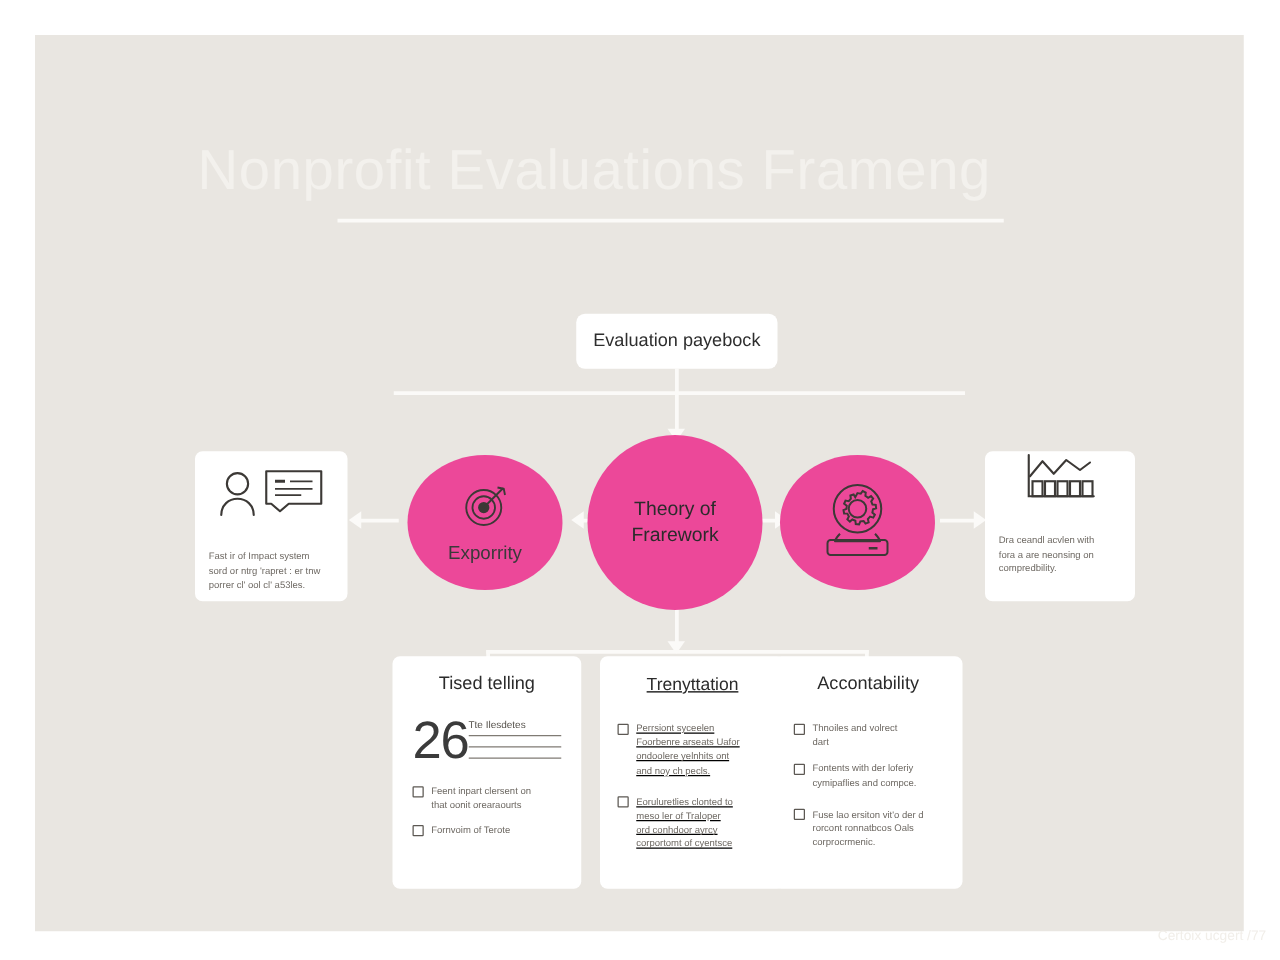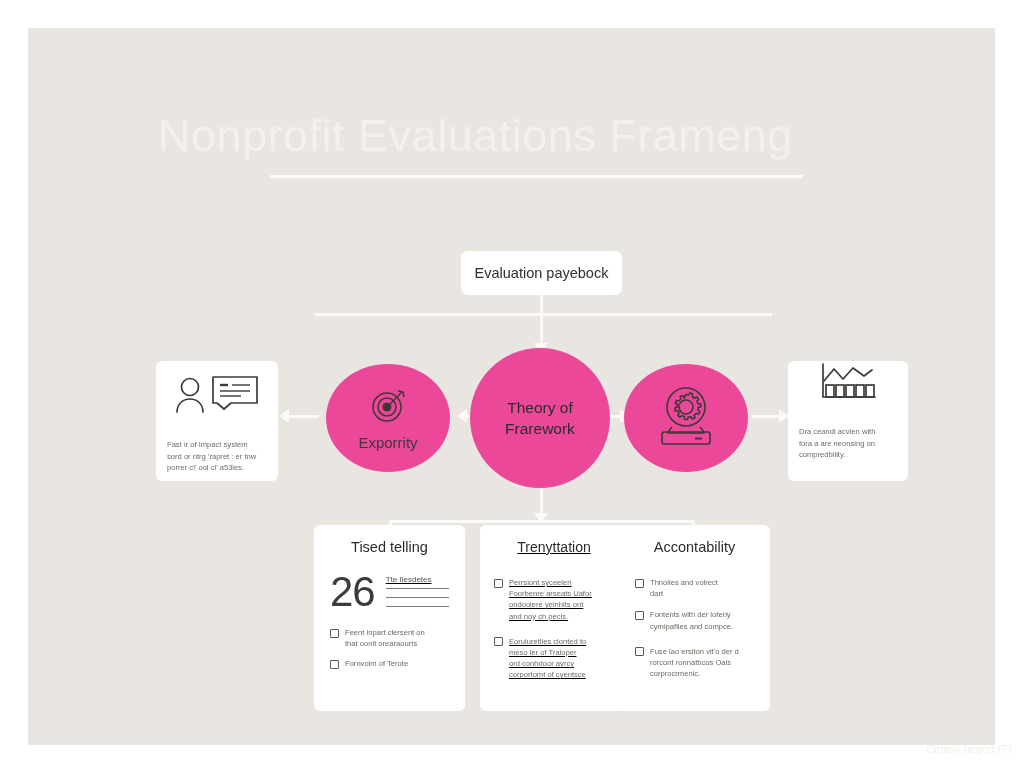--- a/index.html
+++ b/index.html
@@ -235,24 +235,23 @@
     margin-top: 16px;
   }
   .stat-number {
     font-size: 42px;
     font-weight: 300;
     color: #3b3b3b;
     line-height: 42px;
     letter-spacing: -1px;
   }
   .stat-right {
-    margin-left: 11px;
+    margin-left: 0;
     padding-top: 4px;
     flex: 1;
-    text-decoration: underline;
   }
   .stat-caption {
     font-size: 8px;
     color: #57534d;
     margin-bottom: 4px;
     white-space: nowrap;
   }
   .stat-rule { height: 1px; background: #807b74; margin-bottom: 8px; }
   .stat-rule:last-child { margin-bottom: 0; }
 

